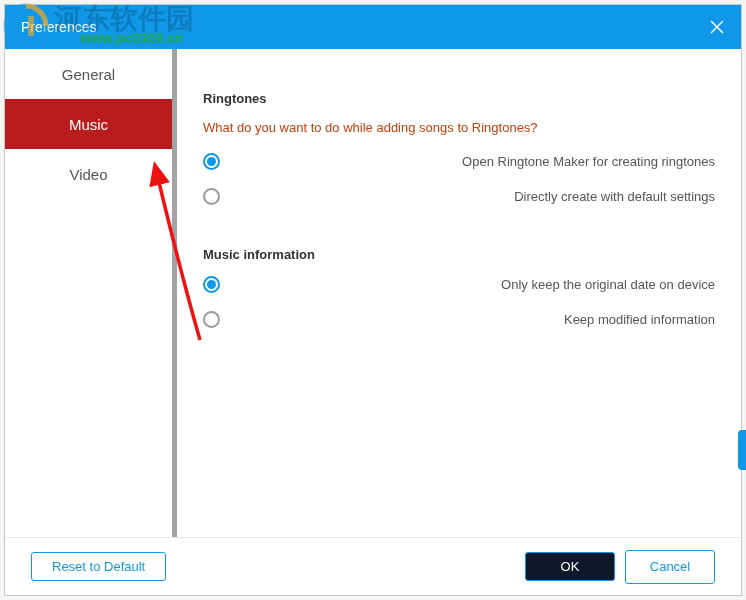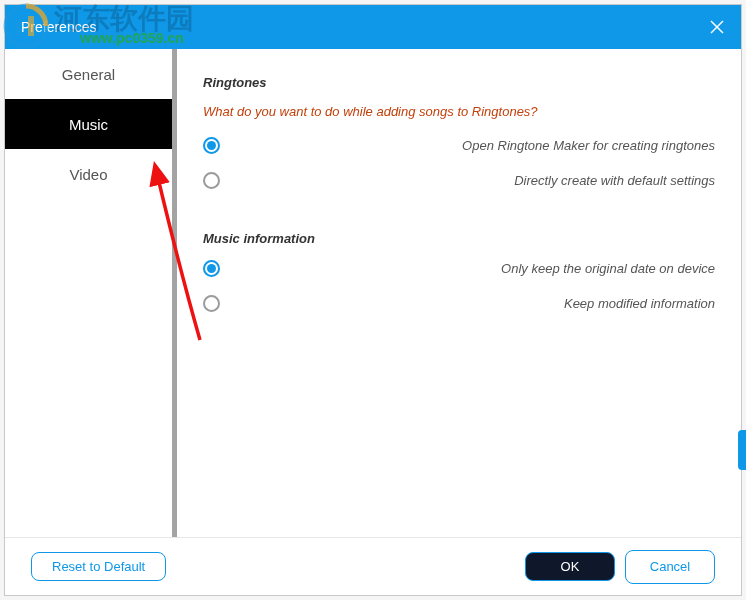--- a/index.html
+++ b/index.html
@@ -66,29 +66,28 @@
     .tab {
       height: 50px;
       display: flex;
       align-items: center;
       justify-content: center;
       font-size: 15px;
       color: #555;
       cursor: pointer;
     }
     .tab.active {
-      background: #000000;
+      background: #b91c1c;
       color: #ffffff;
       justify-content: center;
     }
     .content {
       flex: 1;
-      padding: 26px 26px 10px 26px;
+      padding: 42px 26px 10px 26px;
       color: #444;
-      font-style: italic;
     }
     .section-title {
       font-size: 13px;
       font-weight: bold;
       color: #333;
       margin-bottom: 14px;
     }
     .question {
       font-size: 13px;
       color: #c2410c;
@@ -135,21 +134,21 @@
     .footer {
       height: 58px;
       border-top: 1px solid #e6e6e6;
       display: flex;
       align-items: center;
       padding: 0 26px;
     }
     .btn {
       height: 29px;
       border: 1px solid #0f98e8;
-      border-radius: 8px;
+      border-radius: 3px;
       background: #ffffff;
       color: #0f98e8;
       font-size: 13px;
       padding: 0 20px;
       cursor: pointer;
       display: flex;
       align-items: center;
       justify-content: center;
     }
     .btn.primary {

